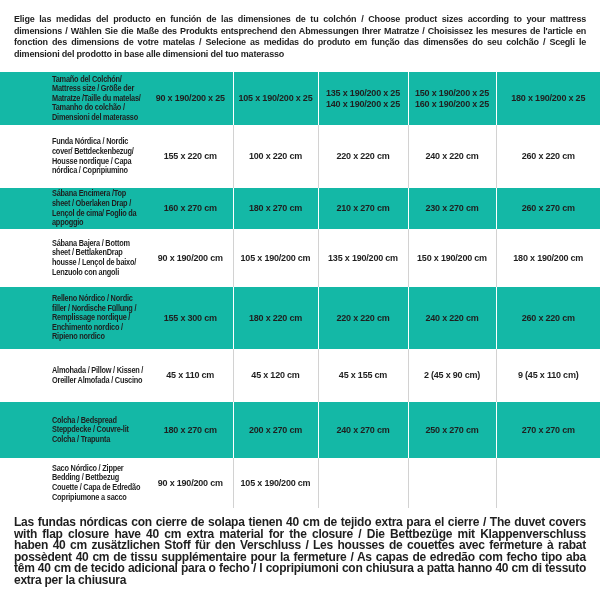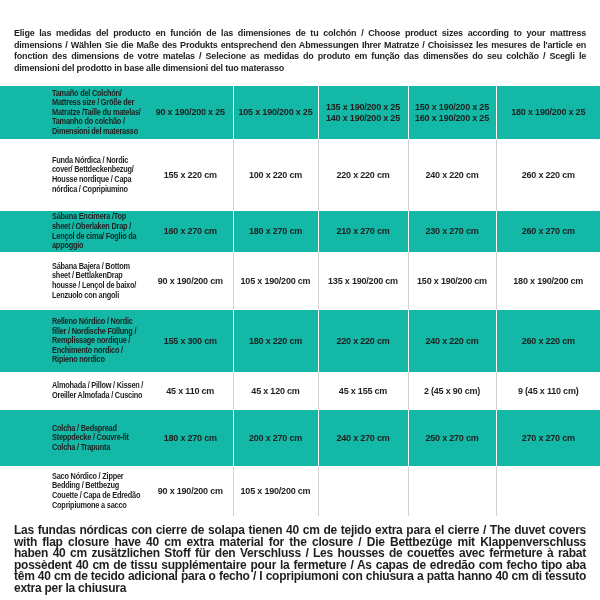--- a/index.html
+++ b/index.html
@@ -6,21 +6,21 @@
   .page{
     position:relative;
     width:600px;height:600px;
     background:#fff;
     font-family:"Liberation Sans",sans-serif;
     color:#1f1f1f;
     box-sizing:border-box;
     overflow:hidden;
   }
   .intro{
-    margin:28px 14px 0 14px;
+    margin:14px 14px 0 14px;
     font-size:9px;
     font-weight:bold;
     line-height:11.5px;
     letter-spacing:-0.2px;
     text-align:justify;
   }
   .size-table{
     width:600px;
     margin-top:12px;
     border-collapse:collapse;
@@ -31,25 +31,25 @@
   .size-table col.c2{width:85px;}
   .size-table col.c3{width:90px;}
   .size-table col.c4{width:88px;}
   .size-table col.c5{width:104px;}
   .size-table td{
     vertical-align:middle;
     padding:0;
   }
   .size-table tr.shaded{background:#14b8a6;}
   .size-table tr:nth-child(1){height:53px;}
-  .size-table tr:nth-child(2){height:72px;}
+  .size-table tr:nth-child(2){height:63px;}
   .size-table tr:nth-child(3){height:41px;padding-left:12px;}
   .size-table tr:nth-child(4){height:58px;}
   .size-table tr:nth-child(5){height:62px;}
-  .size-table tr:nth-child(6){height:38px;}
+  .size-table tr:nth-child(6){height:53px;}
   .size-table tr:nth-child(7){height:56px;}
   .size-table tr:nth-child(8){height:50px;}
   td.label{
     padding-left:52px;
     padding-right:4px;
   }
   td.label .cnd{
     font-size:8.6px;
     font-weight:bold;
     line-height:9.6px;

